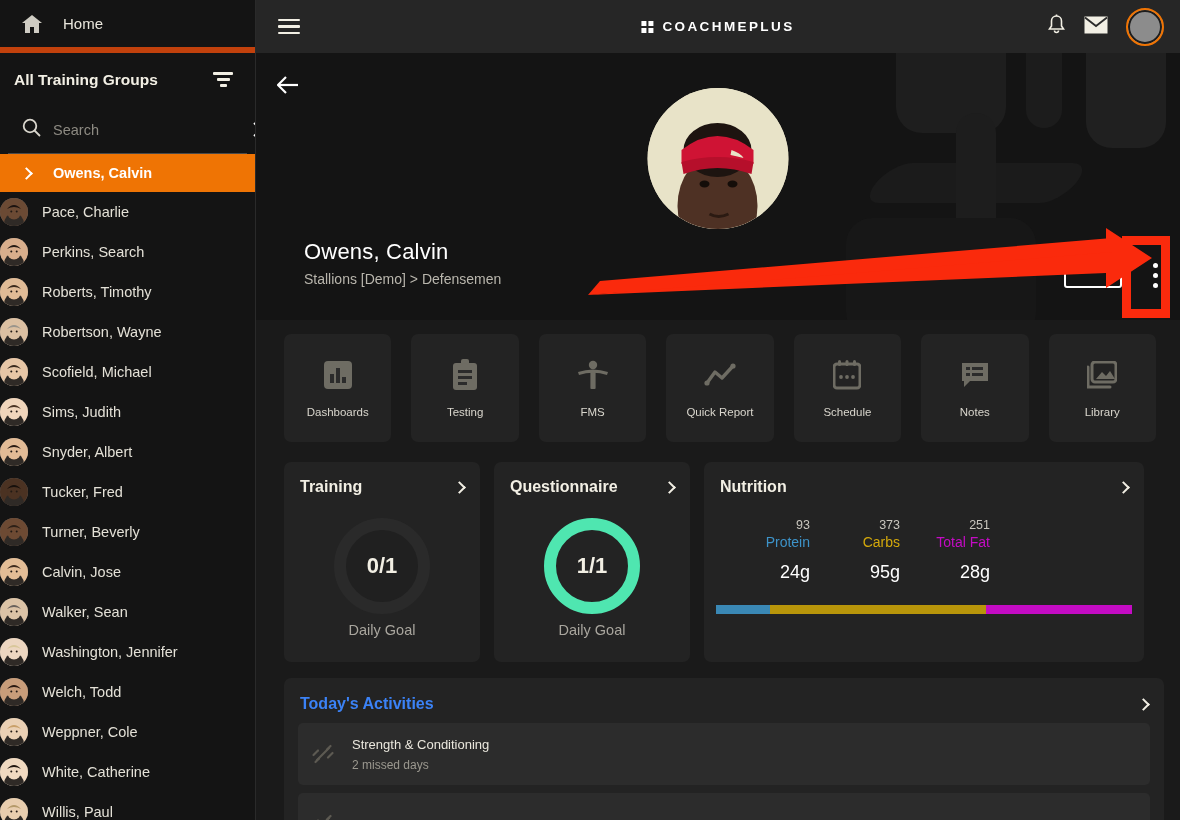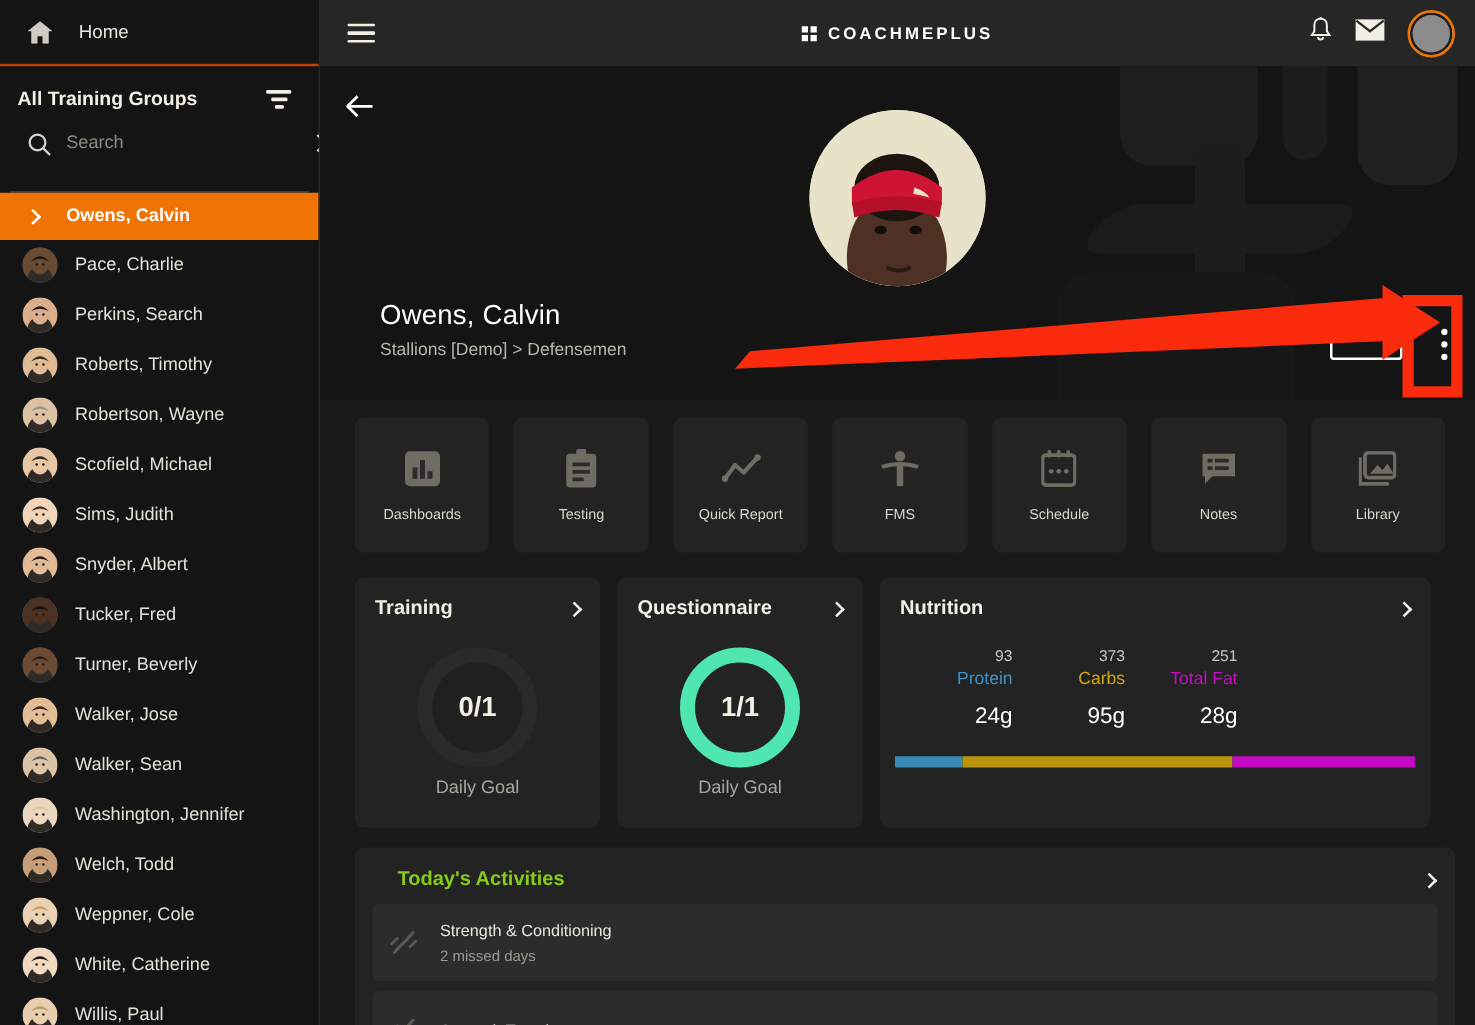--- a/index.html
+++ b/index.html
@@ -18,56 +18,56 @@
     border-right: 1px solid #2a2a2a;
     display: flex; flex-direction: column;
     flex: 0 0 256px;
     overflow: hidden;
   }
   .home-row {
     height: 53px; flex: 0 0 53px;
     display: flex; align-items: center;
     padding-left: 22px; gap: 21px;
     background: #141414;
-    border-bottom: 2px solid #c2410c;
+    border-bottom: 6px solid #c2410c;
   }
   .home-row .label { color: #e9e6dc; font-size: 15px; }
   .home-icon { width: 20px; height: 18px; position: relative; }
   .home-icon svg { display: block; }
 
   .group-row {
     height: 53px; flex: 0 0 53px;
     display: flex; align-items: center; justify-content: space-between;
     padding: 0 22px 0 14px;
   }
   .group-row .title { color: #f2efe4; font-size: 15.5px; font-weight: bold; }
   .funnel { width: 20px; height: 16px; display:flex; flex-direction:column; align-items:center; gap:3px; }
   .funnel i { display:block; background:#f2efe4; height:3px; border-radius:1px; }
   .funnel i:nth-child(1){ width:20px; }
   .funnel i:nth-child(2){ width:13px; }
   .funnel i:nth-child(3){ width:7px; }
 
   .search-row {
     height: 48px; flex: 0 0 48px;
-    display: flex; align-items: flex-start; gap: 12px;
+    display: flex; align-items: center; gap: 12px;
     padding: 0 14px 0 14px;
     margin: 0 8px;
     border-bottom: 1px solid #4a4a4a;
   }
   .search-row input {
     flex: 1; background: transparent; border: none; outline: none;
     color: #d8d5cb; font-size: 14.5px; font-family: "Liberation Sans", sans-serif;
   }
   .search-row input::placeholder { color: #8d8a82; }
   .icon-btn { background:none; border:none; cursor:pointer; padding:0; display:flex; align-items:center; }
 
   .athlete-list { flex: 1 1 auto; overflow: hidden; }
   .athlete {
     height: 40px; display: flex; align-items: center; gap: 14px;
-    padding-left: 18px; cursor: pointer;
+    cursor: pointer;
   }
   .athlete .name { color: #e4e1d7; font-size: 14.5px; white-space: nowrap; }
   .athlete.selected { background: #ef7404; height: 38px; padding-left: 22px; gap: 22px; }
   .athlete.selected .name { color: #ffffff; font-weight: bold; }
   .chev-right { width: 9px; height: 9px; border-right: 2.4px solid #fff; border-bottom: 2.4px solid #fff; transform: rotate(-45deg); }
   .avatar-sm {
     width: 28px; height: 28px; border-radius: 50%;
     flex: 0 0 28px; background: #6d6d6d;
     overflow: hidden; position: relative;
   }
@@ -167,21 +167,21 @@
   .macros { display:flex; gap: 0; }
   .macro { width: 90px; text-align: right; }
   .macro .top { color:#c9c6be; font-size: 12.5px; }
   .macro .mid { font-size: 14px; margin-top: 2px; }
   .macro .bot { color:#ffffff; font-size: 18px; margin-top: 12px; }
   .bar { position:absolute; left: 12px; right: 12px; bottom: 48px; height: 9px; display:flex; }
 
   
   .acts { margin: 16px 16px 0 270px; background: #232323; border-radius: 7px; padding-bottom: 6px; }
   .acts-head { display:flex; align-items:center; justify-content:space-between; padding: 17px 16px 10px 16px; }
-  .acts-head .t { color:#84cc16; font-size: 16px; font-weight: bold; margin-left: 18px; }
+  .acts-head .t { color:#3b82f6; font-size: 16px; font-weight: bold; }
   .act {
     background: #2c2c2c; border-radius: 5px; margin: 0 14px 8px 14px;
     height: 62px; display:flex; align-items:center; gap: 14px; padding-left: 10px;
     cursor:pointer;
   }
   .act .ic { width: 30px; height: 30px; flex:0 0 30px; display:flex; align-items:center; justify-content:center; }
   .act .tt { color:#eae7dd; font-size: 13px; }
   .act .ss { color:#9b988f; font-size: 12px; margin-top: 6px; }
 
   
@@ -360,21 +360,21 @@
             <span class="avatar-sm">
               <svg class="f1" viewBox="0 0 28 28">
                 <rect width="28" height="28" fill="#e3bd96"></rect>
                 <ellipse cx="14" cy="26" rx="10" ry="11" fill="#2f2a26"></ellipse>
                 <ellipse cx="14" cy="13.5" rx="7" ry="8" fill="#e3bd96"></ellipse>
                 <path d="M7 11 q7 -8 14 0 q-7 -4 -14 0z" fill="#3f2c1e"></path>
                 <circle cx="11.3" cy="13.5" r="1" fill="#221a14"></circle>
                 <circle cx="16.7" cy="13.5" r="1" fill="#221a14"></circle>
               </svg>
             </span>
-            <span class="name">Walker, Jose</span>
+            <span class="name">Calvin, Jose</span>
           </div>
           <div class="athlete">
             <span class="avatar-sm">
               <svg class="f1" viewBox="0 0 28 28">
                 <rect width="28" height="28" fill="#dcc3a6"></rect>
                 <ellipse cx="14" cy="26" rx="10" ry="11" fill="#2f2a26"></ellipse>
                 <ellipse cx="14" cy="13.5" rx="7" ry="8" fill="#dcc3a6"></ellipse>
                 <path d="M7 11 q7 -8 14 0 q-7 -4 -14 0z" fill="#6a625c"></path>
                 <circle cx="11.3" cy="13.5" r="1" fill="#221a14"></circle>
                 <circle cx="16.7" cy="13.5" r="1" fill="#221a14"></circle>
@@ -550,37 +550,37 @@
               <circle cx="13" cy="2.5" r="2" fill="#6e6c63"></circle>
               <rect x="6" y="11" width="14" height="3" fill="#2b2b2b"></rect>
               <rect x="6" y="17" width="14" height="3" fill="#2b2b2b"></rect>
               <rect x="6" y="23" width="9" height="3" fill="#2b2b2b"></rect>
             </svg>
           </span>
           <span class="lbl">Testing</span>
         </div>
         <div class="tile">
           <span class="ic">
+            <svg width="34" height="30" viewBox="0 0 34 30">
+              <circle cx="17" cy="5" r="4.2" fill="#6e6c63"></circle>
+              <rect x="14.4" y="10" width="5.2" height="19" rx="1" fill="#6e6c63"></rect>
+              <path d="M2 12 Q17 7 32 12 L31 15 Q17 10.5 3 15 Z" fill="#6e6c63"></path>
+            </svg>
+          </span>
+          <span class="lbl">FMS</span>
+        </div>
+        <div class="tile">
+          <span class="ic">
             <svg width="32" height="24" viewBox="0 0 32 24">
               <polyline points="3,20 11,9 18,15 29,3" fill="none" stroke="#6e6c63" stroke-width="3.4" stroke-linecap="round" stroke-linejoin="round"></polyline>
               <circle cx="3" cy="20" r="2.6" fill="#6e6c63"></circle>
               <circle cx="29" cy="3" r="2.6" fill="#6e6c63"></circle>
             </svg>
           </span>
           <span class="lbl">Quick Report</span>
-        </div>
-        <div class="tile">
-          <span class="ic">
-            <svg width="34" height="30" viewBox="0 0 34 30">
-              <circle cx="17" cy="5" r="4.2" fill="#6e6c63"></circle>
-              <rect x="14.4" y="10" width="5.2" height="19" rx="1" fill="#6e6c63"></rect>
-              <path d="M2 12 Q17 7 32 12 L31 15 Q17 10.5 3 15 Z" fill="#6e6c63"></path>
-            </svg>
-          </span>
-          <span class="lbl">FMS</span>
         </div>
         <div class="tile">
           <span class="ic">
             <svg width="28" height="30" viewBox="0 0 28 30">
               <rect x="1" y="4" width="26" height="24" rx="3" fill="none" stroke="#6e6c63" stroke-width="3"></rect>
               <rect x="5" y="0" width="3" height="6" rx="1.5" fill="#6e6c63"></rect>
               <rect x="12.5" y="0" width="3" height="6" rx="1.5" fill="#6e6c63"></rect>
               <rect x="20" y="0" width="3" height="6" rx="1.5" fill="#6e6c63"></rect>
               <circle cx="8" cy="17" r="1.9" fill="#6e6c63"></circle>
               <circle cx="14" cy="17" r="1.9" fill="#6e6c63"></circle>

